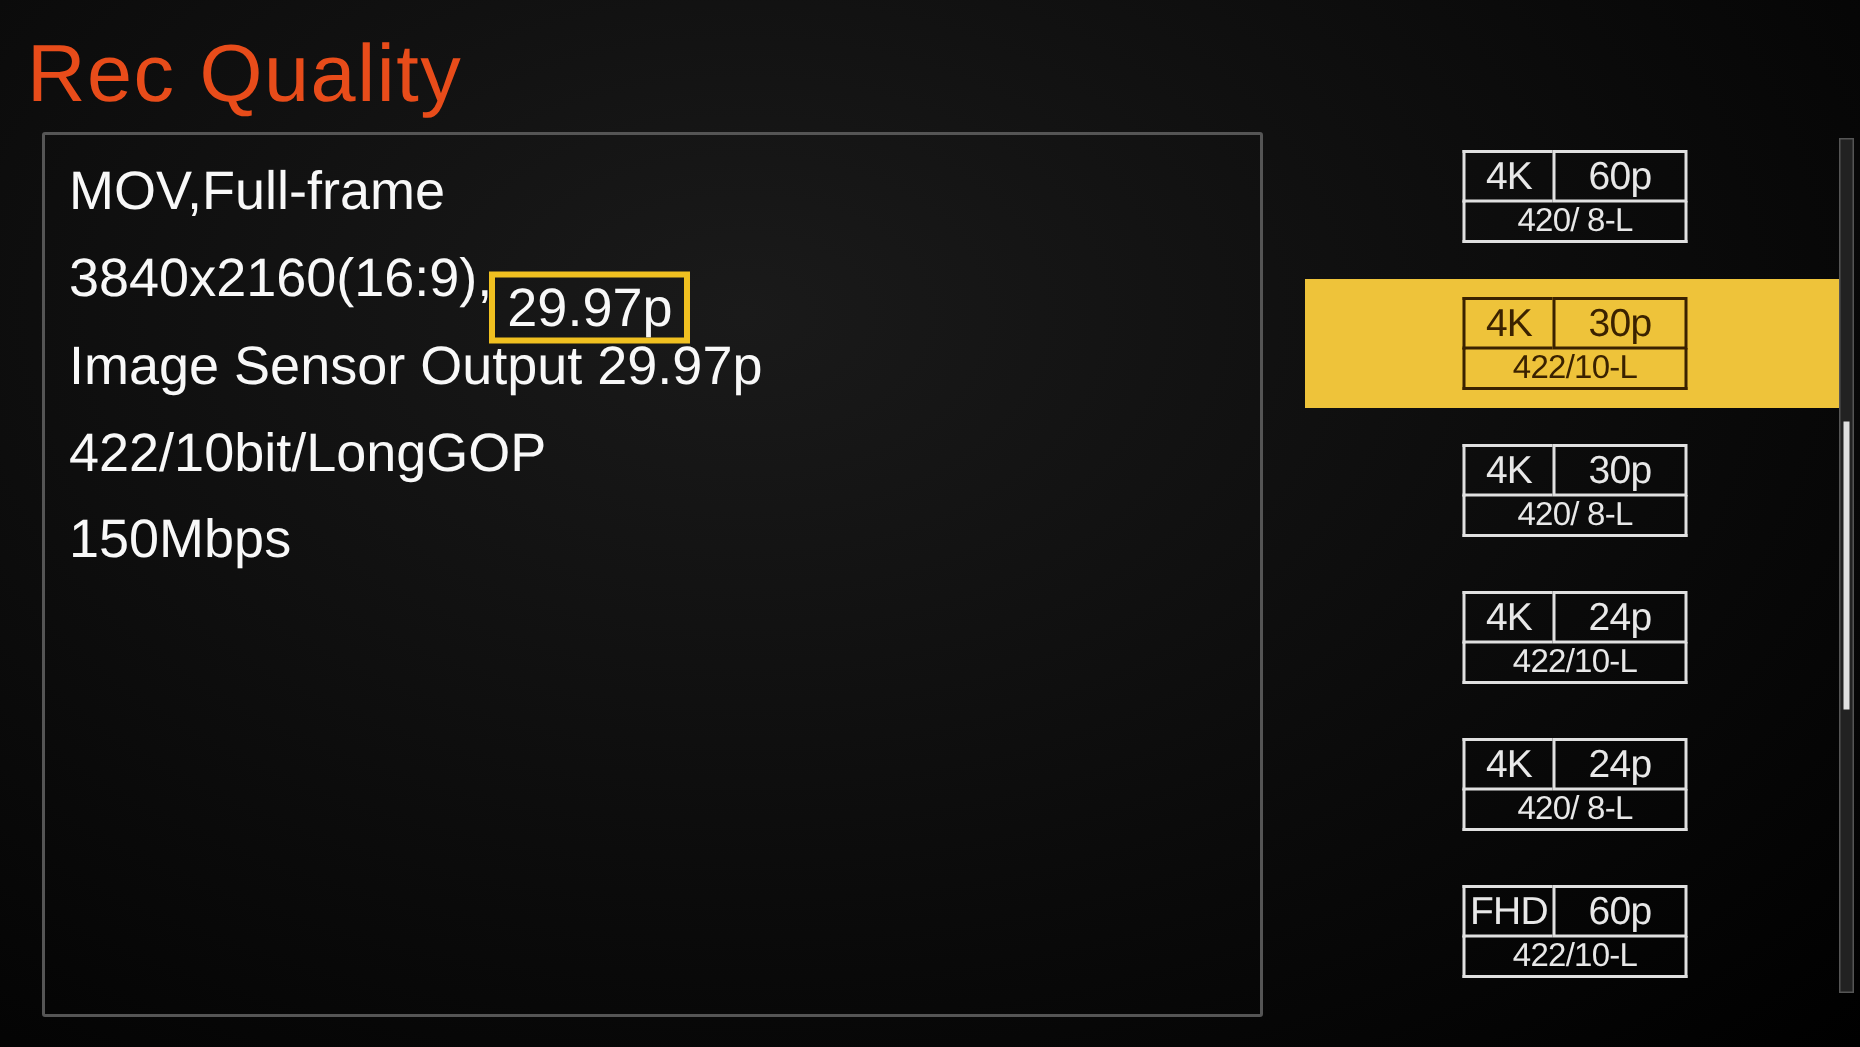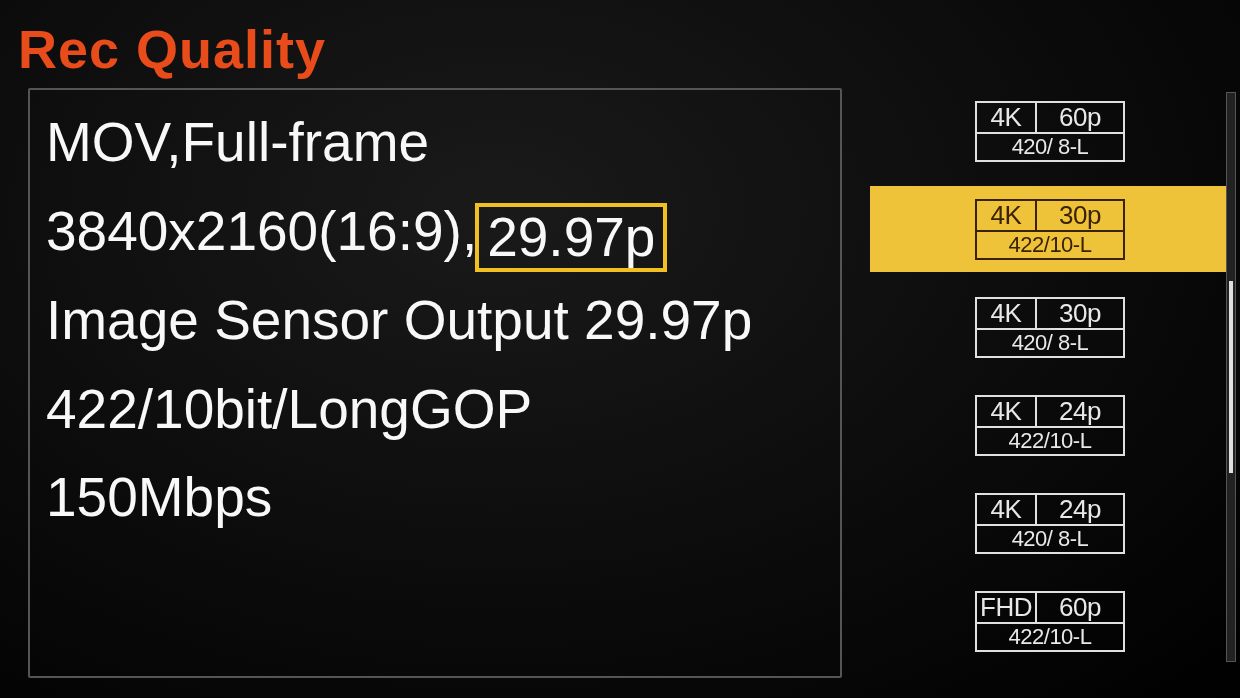--- a/index.html
+++ b/index.html
@@ -14,21 +14,21 @@
     }
     .header {
       display: flex;
       justify-content: space-between;
       align-items: flex-start;
       padding: 18px 28px 8px 18px;
     }
     .title {
       color: #e84c1a;
       font-size: 54px;
-      font-weight: 700;
+      font-weight: 400;
       letter-spacing: 1px;
     }
     .page-indicator {
       color: #7a7a7a;
       font-size: 50px;
       font-weight: 400;
     }
     .content {
       display: flex;
       padding-left: 28px;
@@ -38,39 +38,39 @@
     .detail-panel {
       flex: 1;
       border: 2px solid #555;
       border-radius: 2px;
       padding: 8px 16px 12px 16px;
       margin-right: 28px;
       height: 100%;
       position: relative;
     }
     .detail-line {
-      font-size: 55px;
+      font-size: 36px;
       line-height: 1.62;
       color: #f8f8f8;
       white-space: nowrap;
       font-weight: 400;
     }
     .detail-line:nth-child(5),
     .detail-line:nth-child(6),
     .detail-line:nth-child(7) {
       line-height: 1.58;
     }
     .highlight-box {
       display: inline-block;
       border: 4px solid #f0c020;
       padding: 0px 8px;
       margin-left: -2px;
       line-height: 1.1;
       position: relative;
-      top: 6px;
+      top: 20px;
     }
     .cam-icon {
       display: inline-block;
       vertical-align: -6px;
       margin-left: 6px;
     }
     .options-panel {
       width: 360px;
       position: relative;
     }
@@ -86,20 +86,21 @@
       background: #eec33a;
     }
     .option-badge {
       display: flex;
       flex-direction: column;
       width: 150px;
     }
     .badge-row {
       display: flex;
       height: 33px;
+      align-items: center;
     }
     .badge-cell {
       border: 2px solid #e0e0e0;
       display: flex;
       justify-content: center;
       align-items: center;
       font-size: 26px;
       font-weight: 500;
       color: #e8e8e8;
       letter-spacing: -0.5px;

